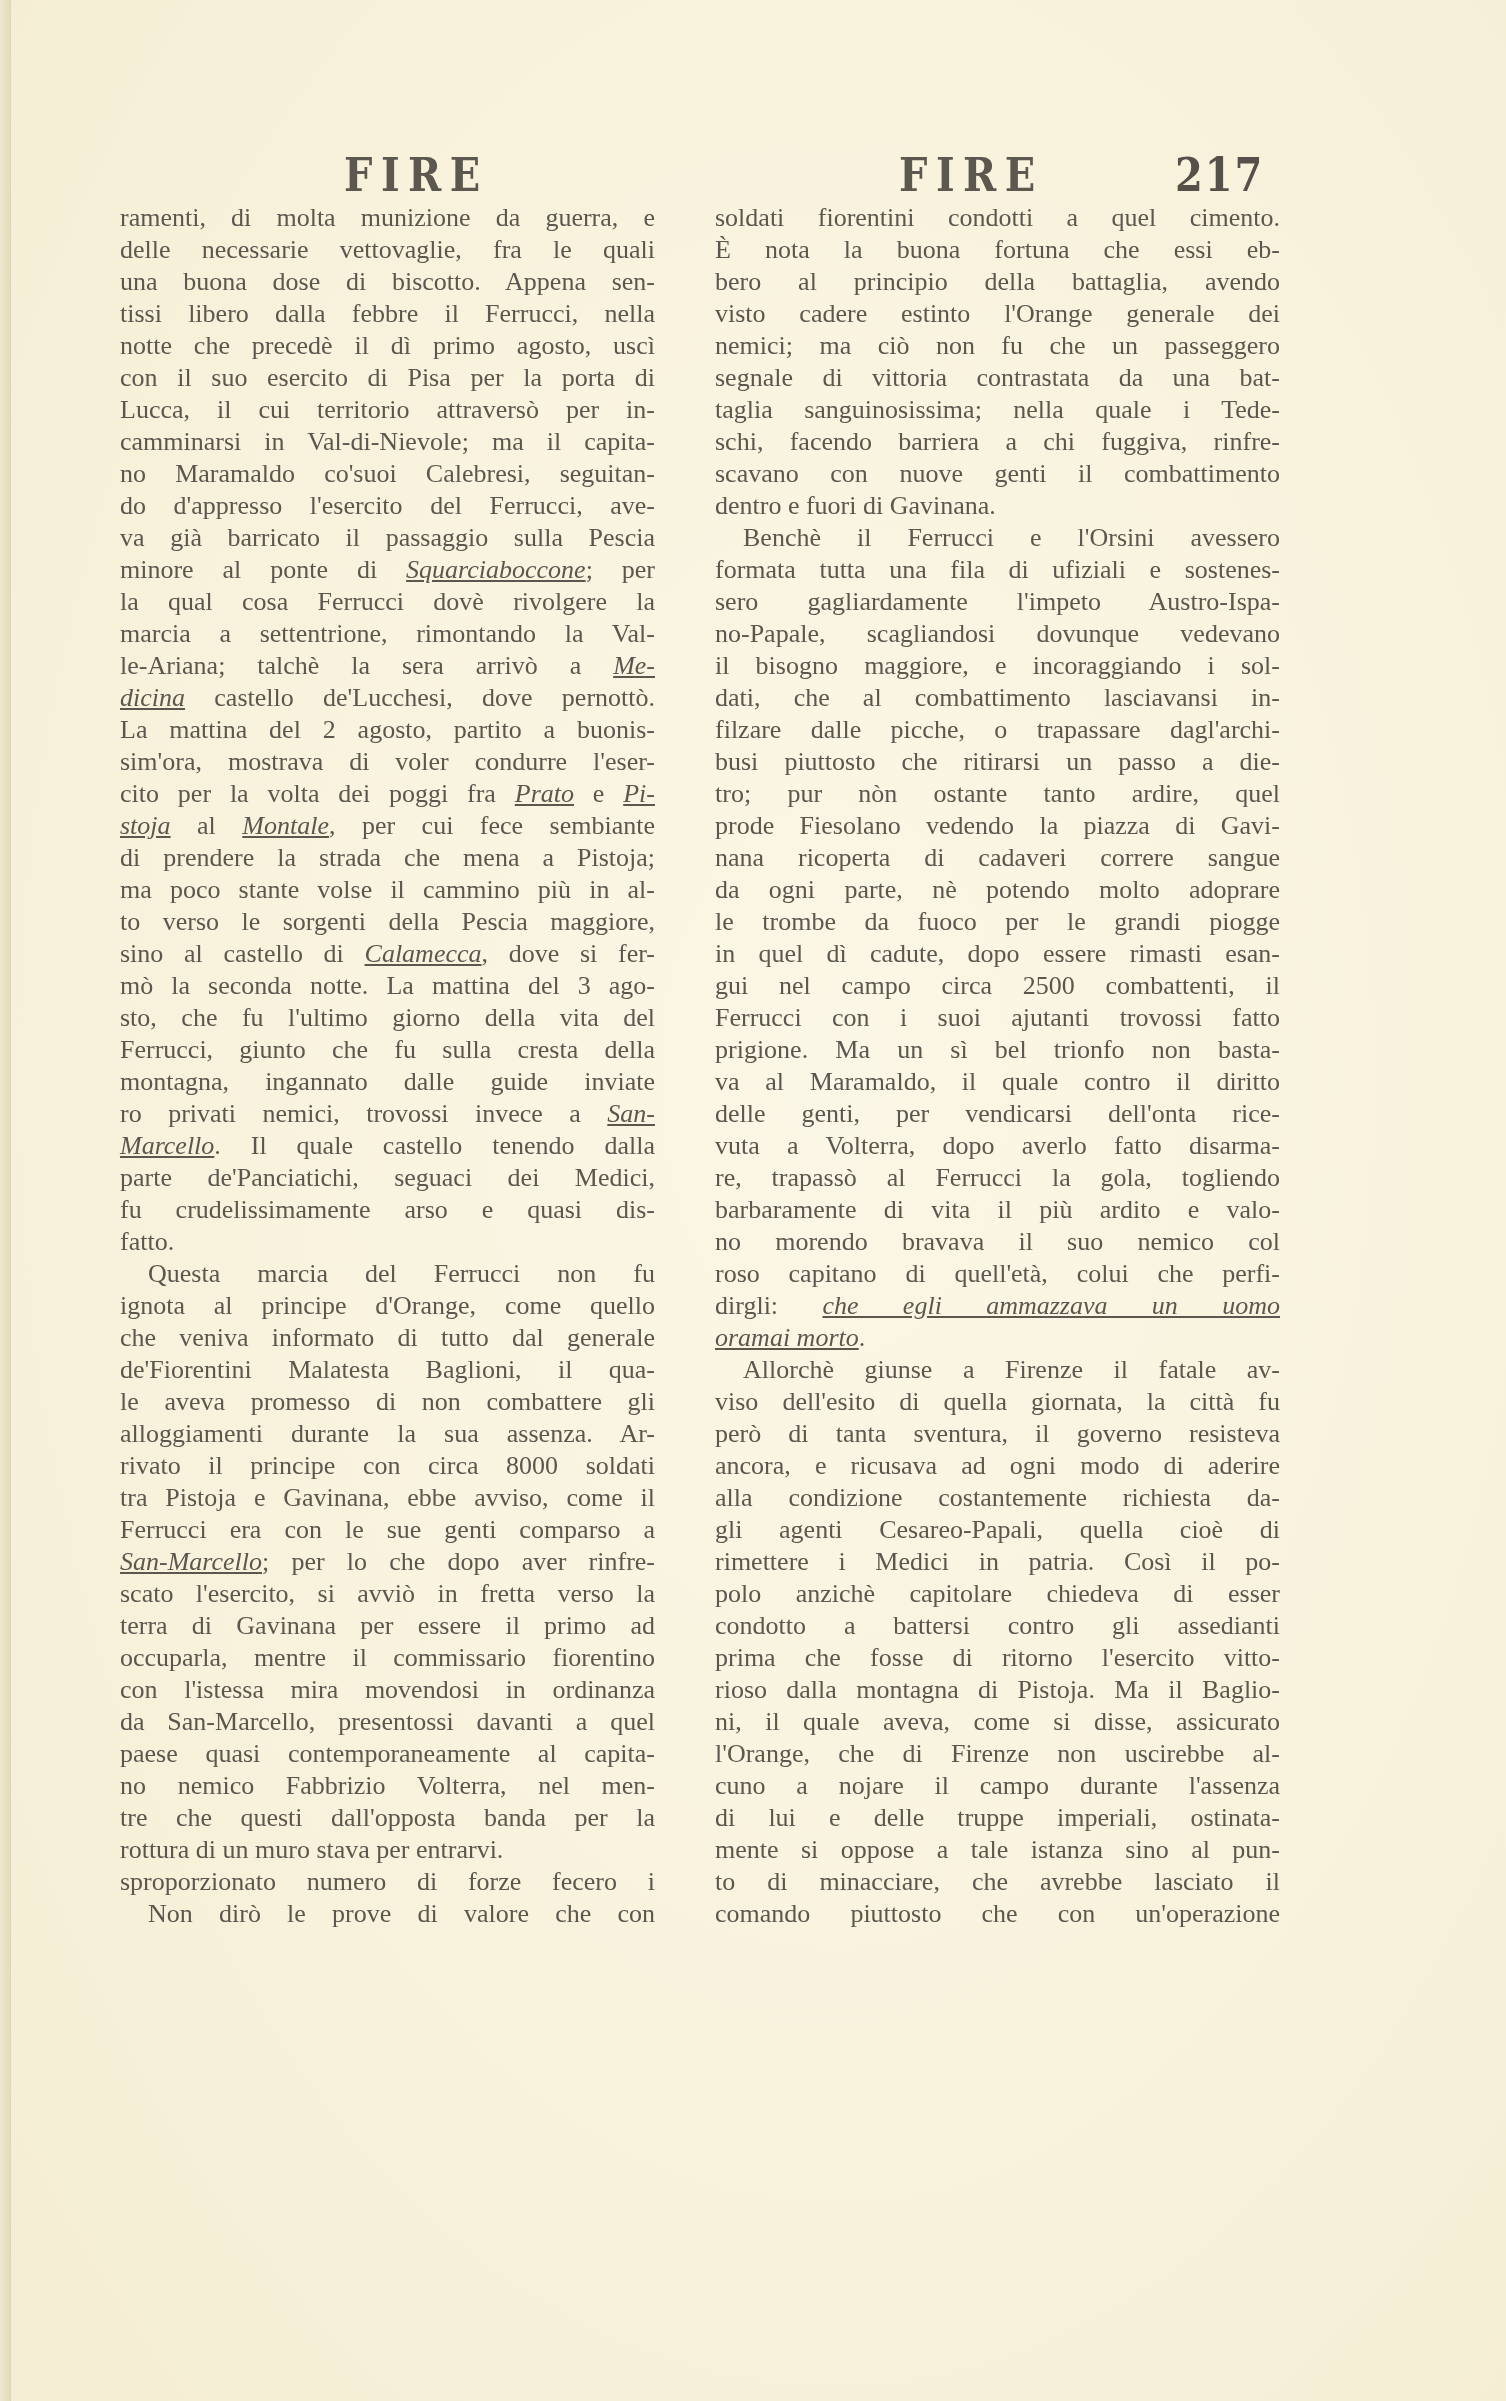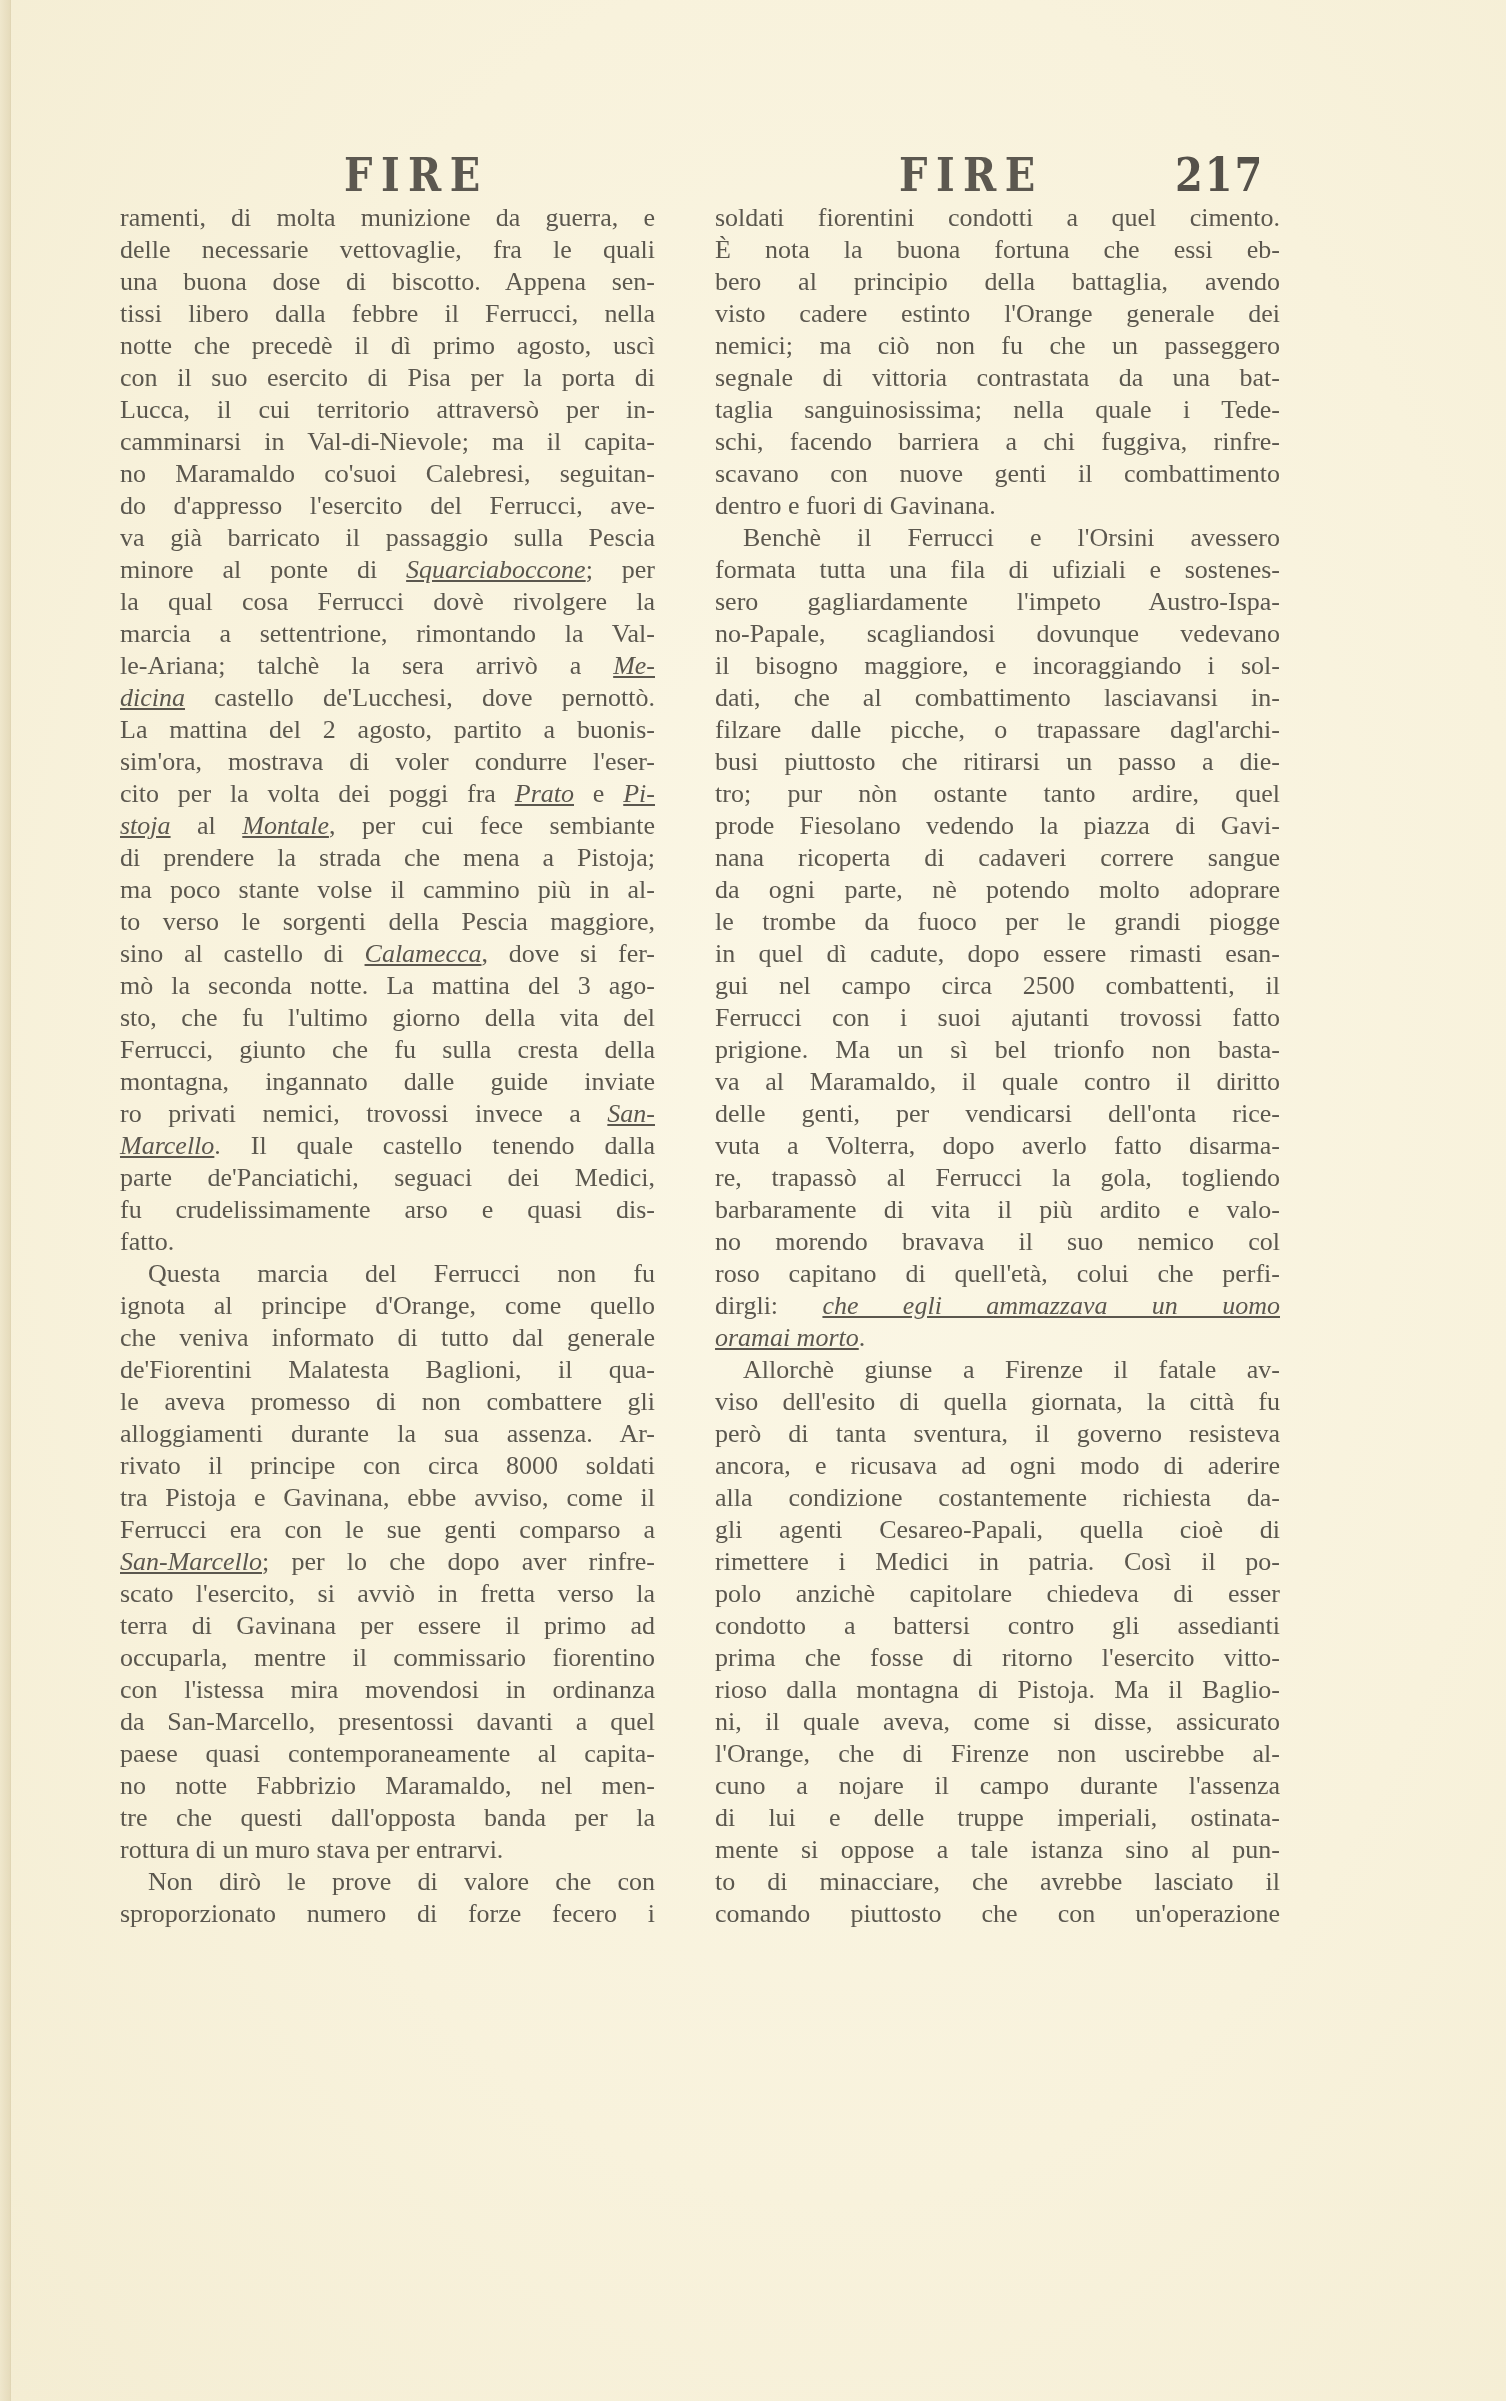--- a/index.html
+++ b/index.html
@@ -141,25 +141,25 @@
     <span class="line"><span>rivato il principe con circa 8000 soldati</span></span>
     <span class="line"><span>tra Pistoja e Gavinana, ebbe avviso, come il</span></span>
     <span class="line"><span>Ferrucci era con le sue genti comparso a</span></span>
     <span class="line"><span class="it">San-Marcello</span><span>; per lo che dopo aver rinfre-</span></span>
     <span class="line"><span>scato l'esercito, si avviò in fretta verso la</span></span>
     <span class="line"><span>terra di Gavinana per essere il primo ad</span></span>
     <span class="line"><span>occuparla, mentre il commissario fiorentino</span></span>
     <span class="line"><span>con l'istessa mira movendosi in ordinanza</span></span>
     <span class="line"><span>da San-Marcello, presentossi davanti a quel</span></span>
     <span class="line"><span>paese quasi contemporaneamente al capita-</span></span>
-    <span class="line"><span>no notte Fabbrizio Maramaldo, nel men-</span></span>
+    <span class="line"><span>no nemico Fabbrizio Volterra, nel men-</span></span>
     <span class="line"><span>tre che questi dall'opposta banda per la</span></span>
     <span class="line last"><span>rottura di un muro stava per entrarvi.</span></span>
+    <span class="line"><span>sproporzionato numero di forze fecero i</span></span>
     <span class="line indent"><span>Non dirò le prove di valore che con</span></span>
-    <span class="line"><span>sproporzionato numero di forze fecero i</span></span>
   </div>
 <div class="column right">
     <span class="line"><span>soldati fiorentini condotti a quel cimento.</span></span>
     <span class="line"><span>È nota la buona fortuna che essi eb-</span></span>
     <span class="line"><span>bero al principio della battaglia, avendo</span></span>
     <span class="line"><span>visto cadere estinto l'Orange generale dei</span></span>
     <span class="line"><span>nemici; ma ciò non fu che un passeggero</span></span>
     <span class="line"><span>segnale di vittoria contrastata da una bat-</span></span>
     <span class="line"><span>taglia sanguinosissima; nella quale i Tede-</span></span>
     <span class="line"><span>schi, facendo barriera a chi fuggiva, rinfre-</span></span>

